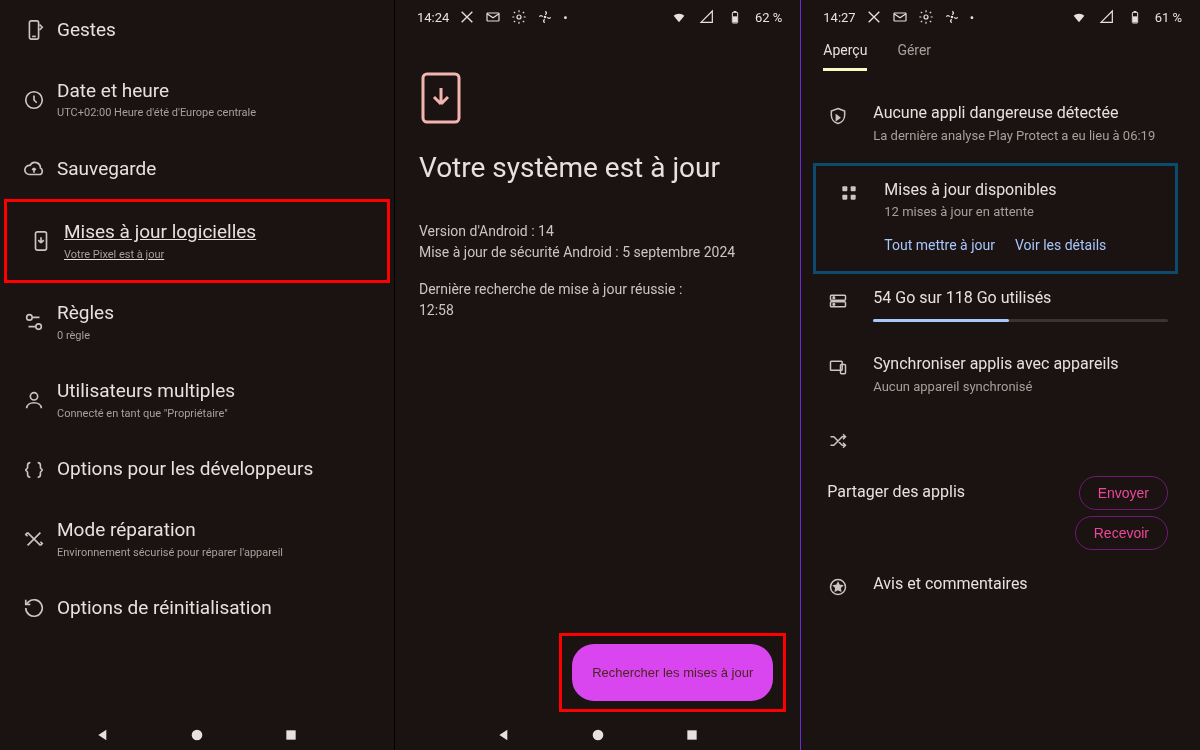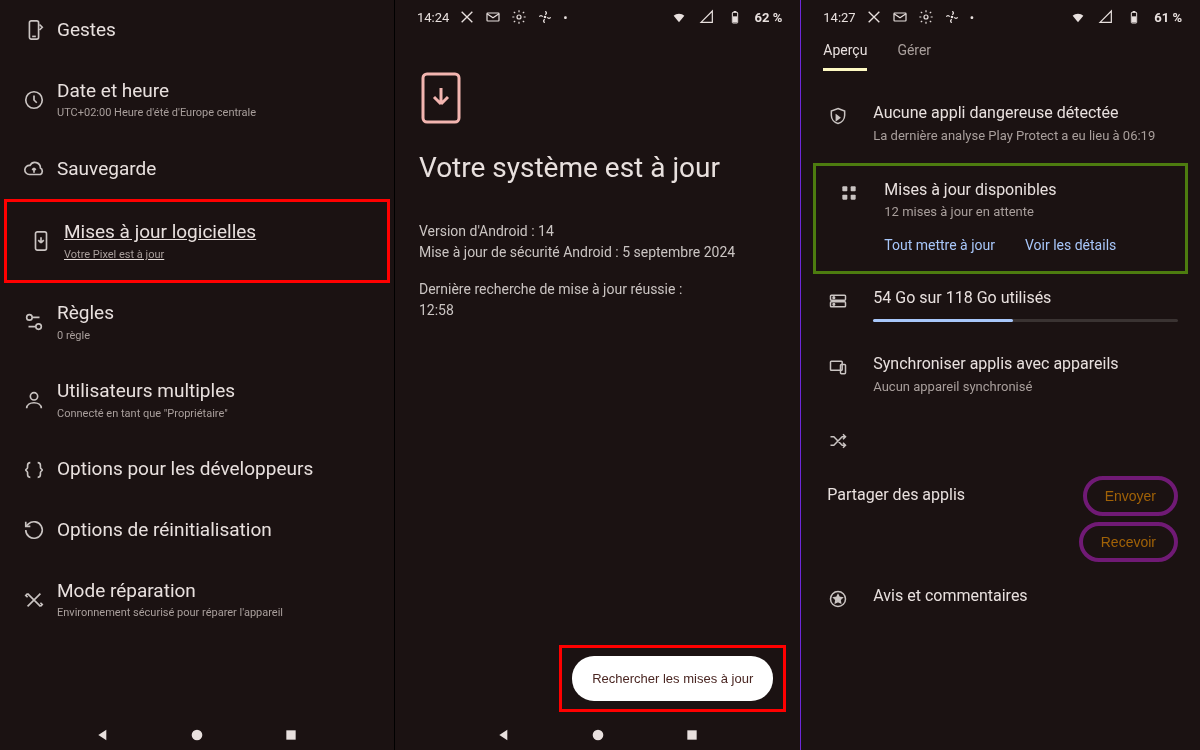--- a/index.html
+++ b/index.html
@@ -26,21 +26,21 @@
 .statusbar {
   display: flex;
   justify-content: space-between;
   align-items: center;
   padding: 8px 18px 4px 22px;
   font-size: 13px;
   color: #e8e0de;
   height: 30px;
 }
 .statusbar .left, .statusbar .right { display: flex; align-items: center; gap: 10px; }
-.statusbar .right { gap: 12px; font-weight: bold; }
+.statusbar .right { gap: 12px; }
 .sicon { display: inline-flex; align-items: center; justify-content: center; width: 16px; height: 16px; }
 .sicon svg { width: 16px; height: 16px; }
 
 
 .row {
   display: flex;
   align-items: center;
   padding: 18px 14px 18px 22px;
   gap: 11px;
 }
@@ -77,25 +77,25 @@
 .s2-gap { height: 16px; }
 
 .s2-button-wrap {
   position: absolute;
   bottom: 38px;
   right: 14px;
   border: 3px solid #ff0000;
   padding: 8px 10px;
 }
 .s2-button {
-  background: #ffffff;
+  background: #d946ef;
   color: #4a2622;
   border: none;
   border-radius: 22px;
-  padding: 15px 20px;
+  padding: 21px 20px;
   font-size: 13px;
   font-weight: 500;
   cursor: pointer;
 }
 
 
 .navbar {
   position: absolute;
   bottom: 0;
   left: 0;
@@ -108,57 +108,57 @@
   color: #e8e0de;
 }
 .navbtn { width: 18px; height: 18px; display: flex; align-items: center; justify-content: center; cursor: pointer; }
 .navbtn svg { width: 16px; height: 16px; }
 
 
 .tabs { display: flex; gap: 30px; padding: 12px 22px 0 22px; font-size: 14px; }
 .tab { padding-bottom: 10px; color: #a99f9c; cursor: pointer; }
 .tab.active { color: #e8e0de; border-bottom: 3px solid #fef9c3; }
 
-.s3-content { padding: 18px 4px 0 4px; }
+.s3-content { padding: 18px 14px 0 4px; }
 .s3-row {
   display: flex;
   padding: 14px 18px 18px 22px;
   gap: 24px;
 }
 .s3-row .icon {
   width: 22px;
   height: 22px;
   margin-top: 2px;
   display: flex;
   align-items: center;
   justify-content: center;
   flex-shrink: 0;
   color: #cac4c2;
 }
 .s3-row .icon svg { width: 20px; height: 20px; }
 .s3-row .body { flex: 1; }
 .s3-row .title { font-size: 16px; color: #e8e0de; line-height: 1.3; }
 .s3-row .sub { font-size: 13px; color: #a99f9c; margin-top: 4px; line-height: 1.3; }
 
-.s3-actions { display: flex; gap: 30px; margin-top: 16px; }
+.s3-actions { display: flex; gap: 20px; margin-top: 16px; }
 .s3-link { color: #a8c7fa; font-size: 14px; cursor: pointer; }
 
 .s3-highlight {
-  border: 3px solid #4d7c0f;
+  border: 3px solid #0c4a6e;
   margin: 0 8px;
 }
 
 .progress-track { height: 3px; background: #3a3332; border-radius: 2px; margin-top: 10px; position: relative; }
 .progress-fill { height: 3px; background: #a8c7fa; border-radius: 2px; width: 46%; }
 
 .chip-row { display: flex; align-items: center; justify-content: space-between; }
 .chip {
-  border: 4px solid #701a75;
+  border: 1px solid #701a75;
   background: transparent;
-  color: #a16207;
+  color: #ec4899;
   border-radius: 20px;
   padding: 8px 18px;
   font-size: 14px;
   cursor: pointer;
 }
 .chip-center { display: flex; justify-content: flex-end; padding: 0 18px 10px 0; }
 </style>
 </head>
 <body>
 
@@ -251,38 +251,38 @@
         </svg>
     </span>
     <div class="texts">
       <div class="title">Options pour les développeurs</div>
     </div>
   </div>
 
   <div class="row">
     <span class="icon">
       <svg viewBox="0 0 24 24" fill="none" stroke="currentColor" stroke-width="1.8">
+          <path d="M5 19l14-14M5 5l14 14M5 5l-2 2 2 2M19 19l2-2-2-2"></path>
+        </svg>
+    </span>
+    <div class="texts">
+      <div class="title">Mode réparation</div>
+      <div class="sub">Environnement sécurisé pour réparer l'appareil</div>
+    </div>
+  </div>
+
+  <div class="row">
+    <span class="icon">
+      <svg viewBox="0 0 24 24" fill="none" stroke="currentColor" stroke-width="1.8">
           <path d="M3 12a9 9 0 1 0 3-6.7L3 8"></path>
           <path d="M3 3v5h5"></path>
         </svg>
     </span>
     <div class="texts">
       <div class="title">Options de réinitialisation</div>
-    </div>
-  </div>
-
-  <div class="row">
-    <span class="icon">
-      <svg viewBox="0 0 24 24" fill="none" stroke="currentColor" stroke-width="1.8">
-          <path d="M5 19l14-14M5 5l14 14M5 5l-2 2 2 2M19 19l2-2-2-2"></path>
-        </svg>
-    </span>
-    <div class="texts">
-      <div class="title">Mode réparation</div>
-      <div class="sub">Environnement sécurisé pour réparer l'appareil</div>
     </div>
   </div>
 
   <div class="navbar">
     <span class="navbtn">
         <svg viewBox="0 0 24 24" fill="currentColor">
           <path d="M17 4v16L5 12z"></path>
         </svg>
       </span>
     <span class="navbtn">

